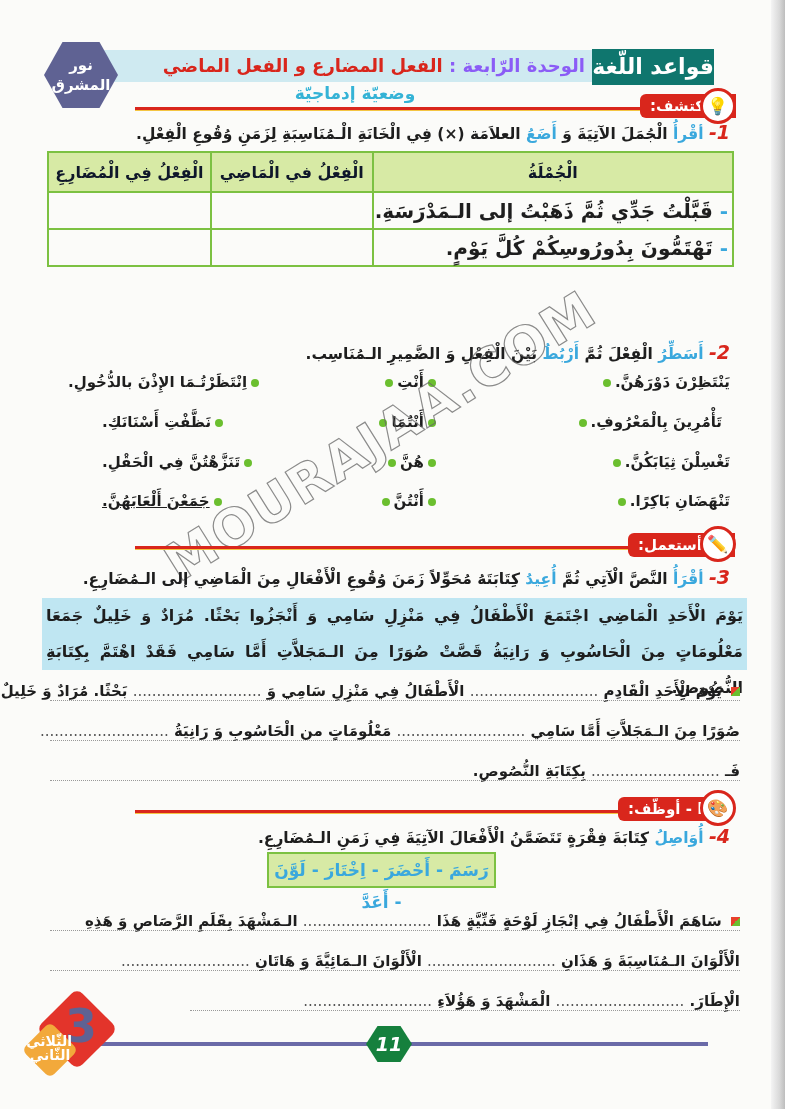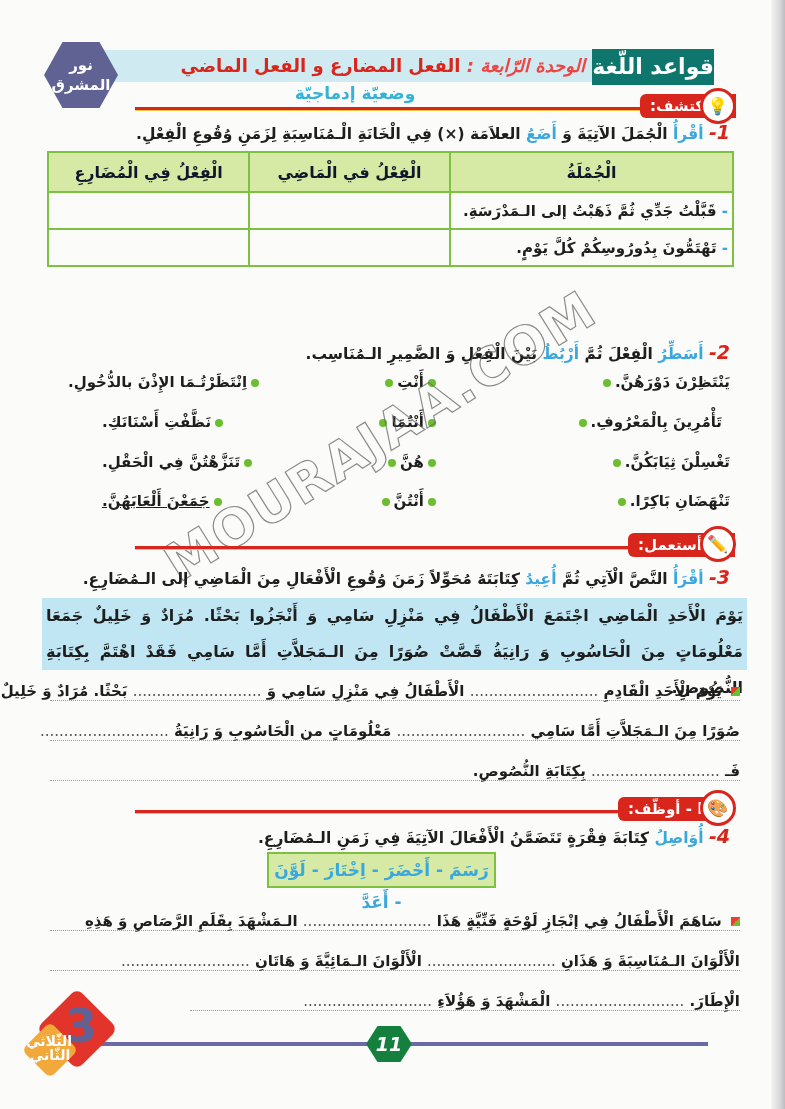--- a/index.html
+++ b/index.html
@@ -9,21 +9,21 @@
   .abs{position:absolute;}
   
   .edge{position:absolute;right:0;top:0;width:14px;height:1109px;
         background:linear-gradient(to right,#f4f4f4,#d9d9d9 60%,#bdbdbd);}
   
   .hdr-bar{left:95px;top:50px;width:500px;height:32px;background:#cfeaf1;}
   .subject{left:592px;top:49px;width:122px;height:36px;background:#0f766e;color:#fff;
            font-weight:bold;font-size:22px;line-height:36px;text-align:center;}
   .unit-title{left:135px;top:50px;width:450px;height:32px;font-weight:bold;font-size:18px;
               line-height:32px;text-align:right;white-space:nowrap;}
-  .unit-title .g{color:#ef4444;font-style:italic;} .unit-title .r{color:#d9261c;}
+  .unit-title .g{color:#8b5cf6;} .unit-title .r{color:#d9261c;}
   .subtitle{left:250px;top:83px;width:210px;height:26px;color:#35b3d6;font-weight:bold;
             font-size:17px;text-align:center;}
   .hex-badge{left:44px;top:42px;width:74px;height:66px;background:#5f6293;color:#fff;
              clip-path:polygon(25% 0,75% 0,100% 50%,75% 100%,25% 100%,0 50%);
              font-weight:bold;font-size:15px;line-height:20px;text-align:center;
              display:flex;flex-direction:column;justify-content:center;}
   
   .sec-line{height:3px;background:#d9261c;border-bottom:1px solid #f4c542;}
   .sec-tag{background:#d9261c;color:#fff;font-weight:bold;font-size:15px;height:24px;
            line-height:24px;padding:0 10px;border-radius:6px 0 0 6px;white-space:nowrap;}
@@ -31,21 +31,21 @@
             display:flex;align-items:center;justify-content:center;font-size:17px;}
   
   .instr{font-weight:bold;font-size:15.5px;white-space:nowrap;}
   .num{color:#d9261c;font-style:italic;font-size:19px;}
   .blue{color:#3aa8dd;}
   
   table.grid{position:absolute;left:47px;top:151px;width:687px;border-collapse:collapse;
              direction:rtl;}
   table.grid td,table.grid th{border:2px solid #7cc142;height:33px;}
   table.grid th{background:#d7eaa5;color:#0f172a;font-size:16px;font-weight:bold;height:36px;}
-  table.grid td.s{font-weight:bold;font-size:15px;padding-right:4px;text-align:right;white-space:nowrap;}
+  table.grid td.s{font-weight:bold;font-size:20px;padding-right:4px;text-align:right;white-space:nowrap;}
   table.grid td.s::before{content:"- ";color:#3aa8dd;}
   table.grid col.c1{width:283px;} table.grid col.c2{width:202px;} table.grid col.c3{width:202px;}
   
   .match-row{position:absolute;left:68px;width:662px;height:26px;font-weight:bold;font-size:15px;}
   .match-row .cell{position:absolute;top:0;white-space:nowrap;}
   .dot{display:inline-block;width:8px;height:8px;border-radius:50%;background:#6bbf2f;
        vertical-align:middle;margin:0 4px;}
   
   .passage{left:42px;top:598px;width:697px;height:72px;background:#bfe6f2;font-weight:bold;
            font-size:16px;line-height:36px;padding:0 4px;text-align:justify;}

